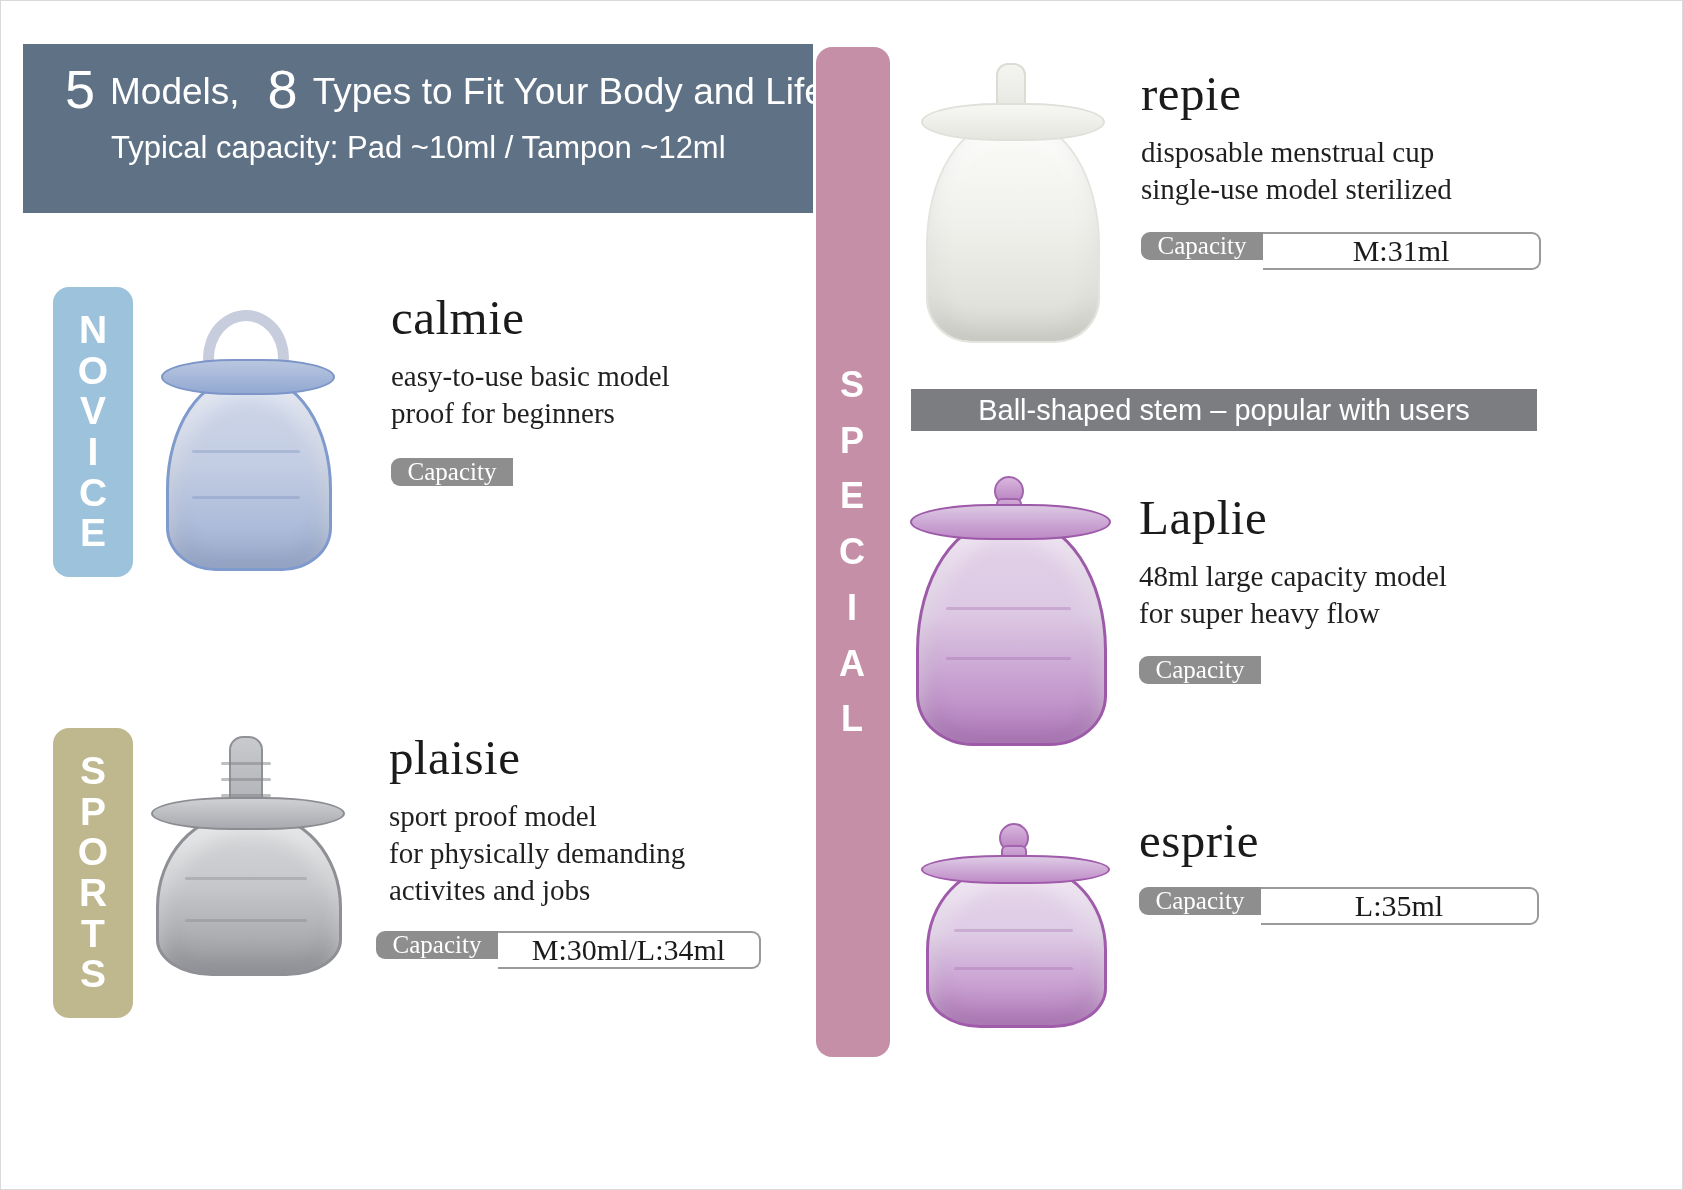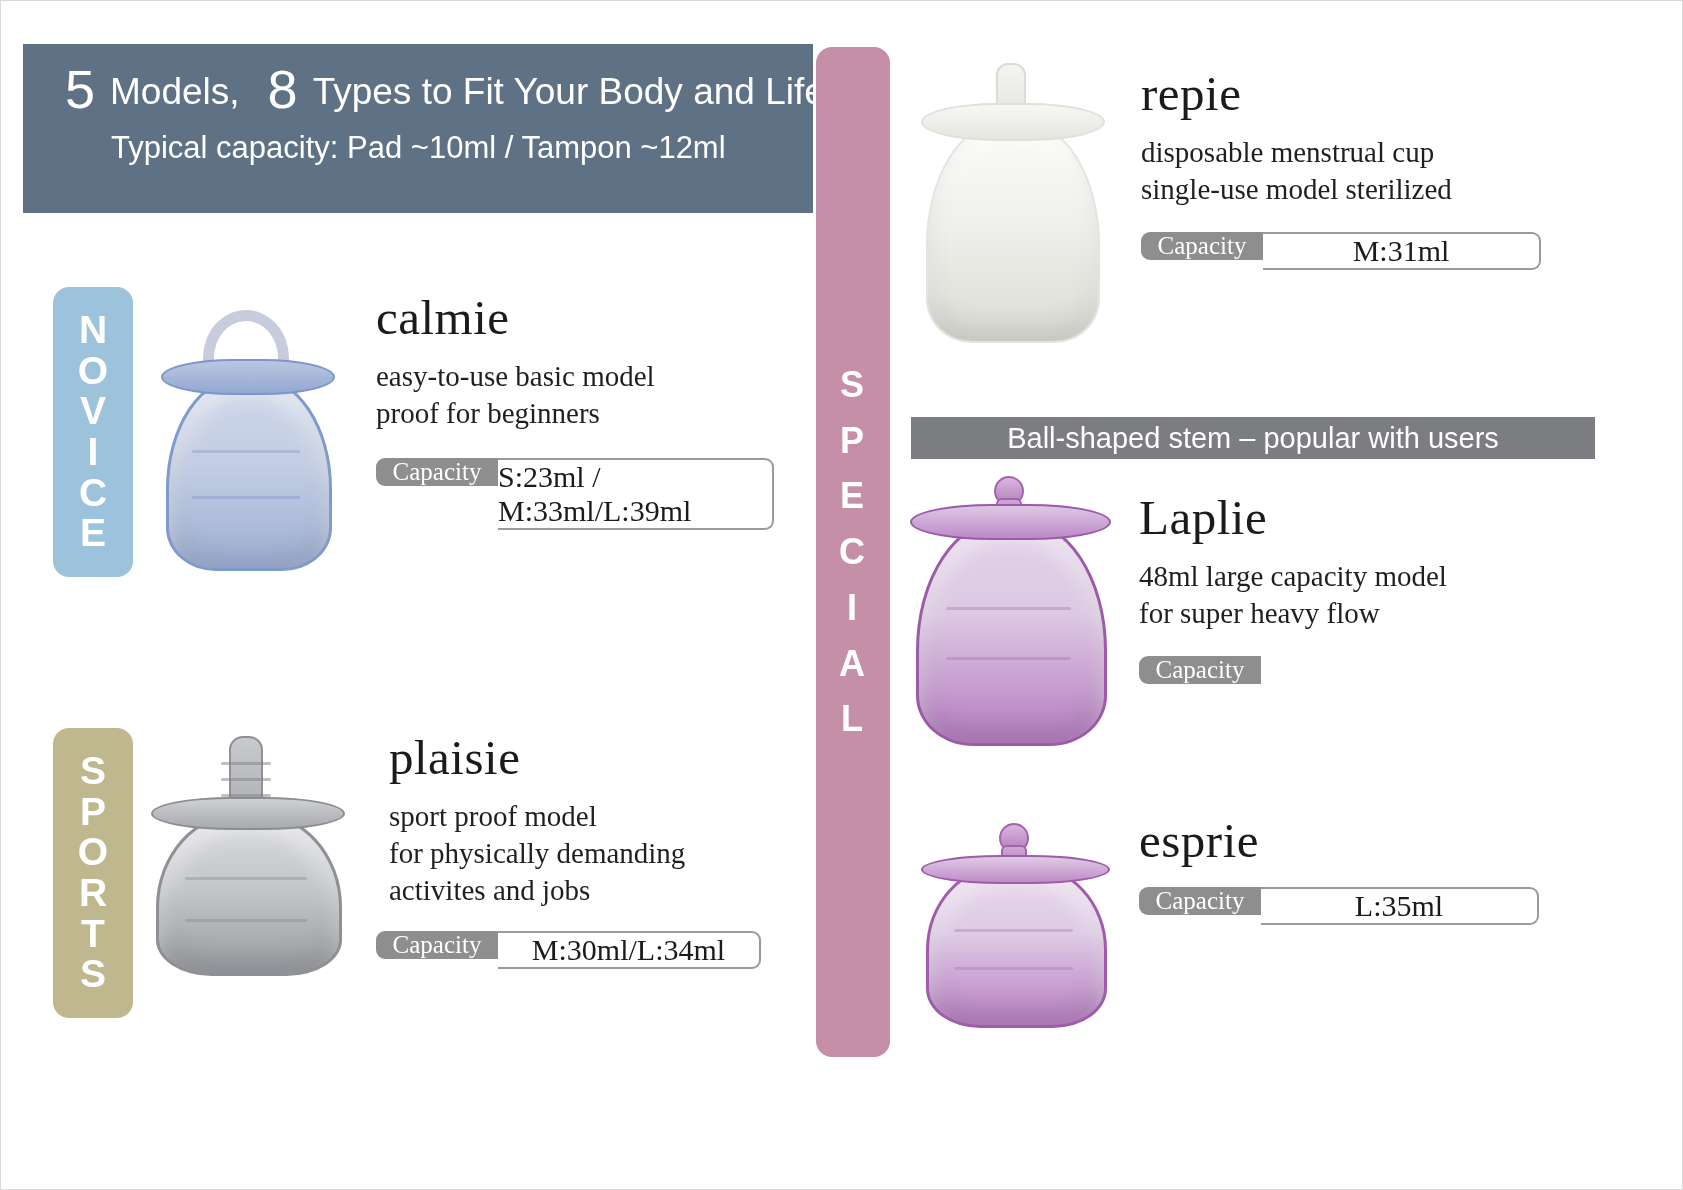--- a/index.html
+++ b/index.html
@@ -156,27 +156,26 @@
 
   <div class="cup" style="left:165px;top:305px;width:160px;height:265px;">
 
     <div class="ring" style="top:4px;width:64px;height:74px;border:11px solid #c7cddd;background:transparent;"></div>
     <div class="body" style="height:190px;background:linear-gradient(180deg,#cfd7e8 0%,#c3cde3 45%,#9fb0d4 100%);border:3px solid #7f9acd;"></div>
     <div class="rim" style="bottom:176px;background:linear-gradient(180deg,#b9c6e0,#93a9d2);border:2px solid #7c96c8;"></div>
     <div class="grad-line" style="bottom:118px;background:#6f86b5;"></div>
     <div class="grad-line" style="bottom:72px;background:#6f86b5;"></div>
   </div>
 
-  <div class="product" style="left:375px;top:292px;width:400px;">
+  <div class="product" style="left:390px;top:292px;width:400px;">
     <div class="pname">calmie</div>
     <div class="pdesc">easy-to-use basic model
 proof for beginners</div>
     <div class="cap-row" style="margin-top:26px;width:398px;">
       <div class="cap-label">Capacity</div>
-      <div class="cap-value">S:23ml / M:33ml/L:39ml</div>
     </div>
   </div>
 
   <div class="cup" style="left:155px;top:735px;width:180px;height:240px;">
 
     <div class="stem-ring" style="top:0px;width:30px;height:86px;background:linear-gradient(180deg,#c9cacd,#a9abb0);border:2px solid #8f9196;border-radius:14px 14px 6px 6px;"></div>
     <div class="grad-line" style="left:36%;width:28%;top:26px;background:#7f8186;opacity:.5;"></div>
     <div class="grad-line" style="left:36%;width:28%;top:42px;background:#7f8186;opacity:.5;"></div>
     <div class="grad-line" style="left:36%;width:28%;top:58px;background:#7f8186;opacity:.5;"></div>
     <div class="grad-line" style="left:36%;width:28%;top:74px;background:#7f8186;opacity:.5;"></div>
@@ -206,21 +205,21 @@
   <div class="product" style="left:1140px;top:68px;width:400px;">
     <div class="pname">repie</div>
     <div class="pdesc">disposable menstrual cup
 single-use model sterilized</div>
     <div class="cap-row" style="margin-top:24px;width:400px;">
       <div class="cap-label">Capacity</div>
       <div class="cap-value">M:31ml</div>
     </div>
   </div>
 
-  <div class="info-banner" style="left:910px;top:388px;width:684px;height:42px;margin-top:28px;">
+  <div class="info-banner" style="left:910px;top:388px;width:626px;height:42px;">
     <span>Ball-shaped stem – popular with users</span>
   </div>
 
   <div class="cup" style="left:915px;top:475px;width:185px;height:270px;">
     <div class="ball" style="top:0px;width:26px;height:26px;background:linear-gradient(180deg,#d9b6df,#b47ebc);border:2px solid #a264ad;"></div>
     <div class="stem-ring" style="top:22px;width:22px;height:26px;background:linear-gradient(180deg,#cfa7d6,#b078b8);border:2px solid #a264ad;border-radius:6px;"></div>
     <div class="body" style="height:222px;background:linear-gradient(180deg,#e3d2e8 0%,#dcc8e3 42%,#b57dc0 100%);border:3px solid #9d5aa9;"></div>
     <div class="rim" style="bottom:206px;background:linear-gradient(180deg,#dcc8e3,#bd8ac6);border:2px solid #9d5aa9;"></div>
     <div class="grad-line" style="bottom:136px;background:#9a61a5;"></div>
     <div class="grad-line" style="bottom:86px;background:#9a61a5;"></div>

